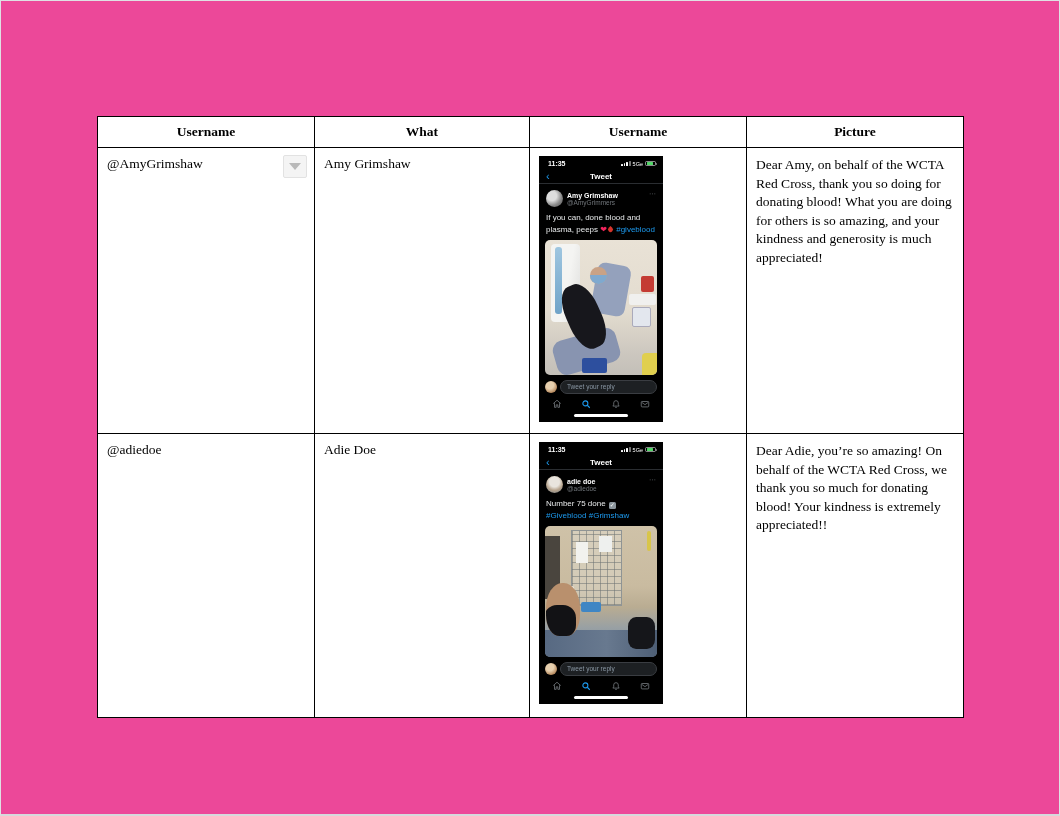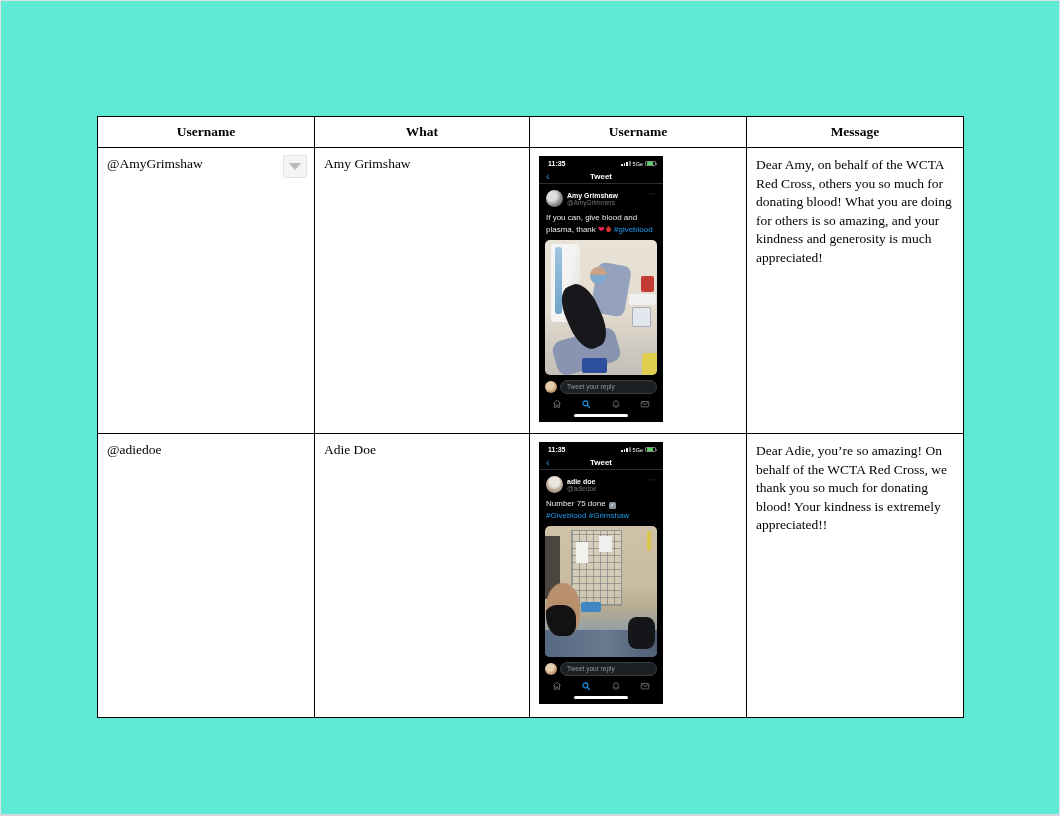--- a/index.html
+++ b/index.html
@@ -1,18 +1,18 @@
 <!DOCTYPE html>
 <html><head>
 <meta charset="utf-8">
 <style>
   * { margin:0; padding:0; box-sizing:border-box; }
   html,body { background:#fff; }
   .page {
-    position:relative; width:1060px; height:816px; background:#5eead4;
+    position:relative; width:1060px; height:816px; background:#ec4899;
     border:1px solid #dfe1e4; border-bottom:2px solid #d6d9db;
     font-family:"Liberation Serif", serif; overflow:hidden;
   }
   table.donor {
     position:absolute; left:96px; top:115px; width:866px;
     border-collapse:collapse; table-layout:fixed;
     font-size:13.5px; color:#000;
   }
   table.donor th, table.donor td { border:1px solid #000; background:#fff; }
   table.donor th {
@@ -127,21 +127,21 @@
       <col class="col-user">
         <col class="col-name">
         <col class="col-pic">
         <col class="col-msg">
     </colgroup>
     <tbody>
         <tr>
       <th>Username</th>
       <th>What</th>
       <th>Username</th>
-      <th>Message</th>
+      <th>Picture</th>
     </tr>
 
     <tr>
       <td class="row-a user-cell">
         <span>@AmyGrimshaw</span>
         <span class="dropdown-btn">
           <span class="tri"></span>
         </span>
       </td>
       <td class="row-a">
@@ -168,21 +168,21 @@
           </div>
           <div class="thead">
             <span class="avatar amy"></span>
             <span class="tnames">
               <span class="tname">Amy Grimshaw</span>
               <span class="thandle">@AmyGrimmers</span>
             </span>
             <span class="more">⋯</span>
           </div>
           <div class="ttext">
-            <span>If you can, give blood and plasma, thank</span>
+            <span>If you can, done blood and plasma, peeps</span>
             <span class="heart">❤</span><span class="drop-icon"></span>
             <span class="hash">#giveblood</span>
           </div>
           <div class="scene amy">
             <div class="s1-machine"></div>
             <div class="s1-stripe"></div>
             <div class="s1-chairback"></div>
             <div class="s1-seat"></div>
             <div class="s1-table"></div>
             <div class="s1-redbox"></div>
@@ -209,21 +209,21 @@
                 </svg>
             <svg viewBox="0 0 24 24" fill="none" stroke="#71767b" stroke-width="2">
                   <rect x="3" y="6" width="18" height="13" rx="2"></rect>
                   <path d="M4 8 L12 13.5 L20 8"></path>
                 </svg>
           </div>
           <div class="home-indicator"></div>
         </div>
       </td>
       <td class="row-a">
-        <div class="msg">Dear Amy, on behalf of the WCTA Red Cross, others you so much for donating blood! What you are doing for others is so amazing, and your kindness and generosity is much appreciated!</div>
+        <div class="msg">Dear Amy, on behalf of the WCTA Red Cross, thank you so doing for donating blood! What you are doing for others is so amazing, and your kindness and generosity is much appreciated!</div>
       </td>
     </tr>
 
     <tr>
       <td class="row-b user-cell">
         <span>@adiedoe</span>
       </td>
       <td class="row-b">
         <span>Adie Doe</span>
       </td>

